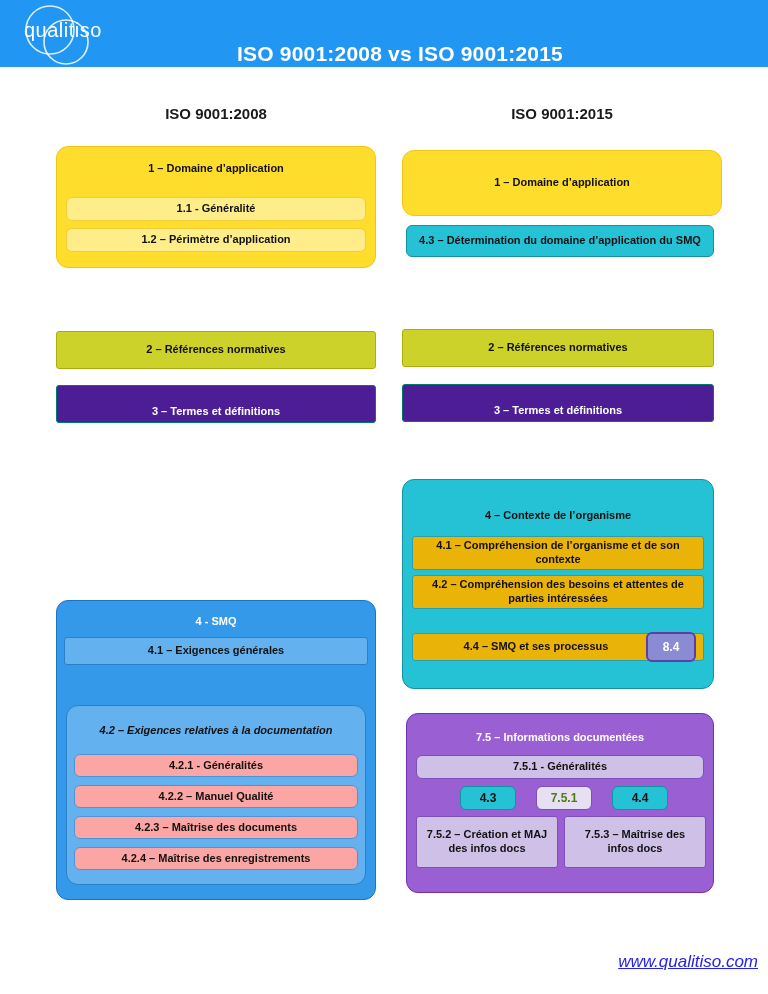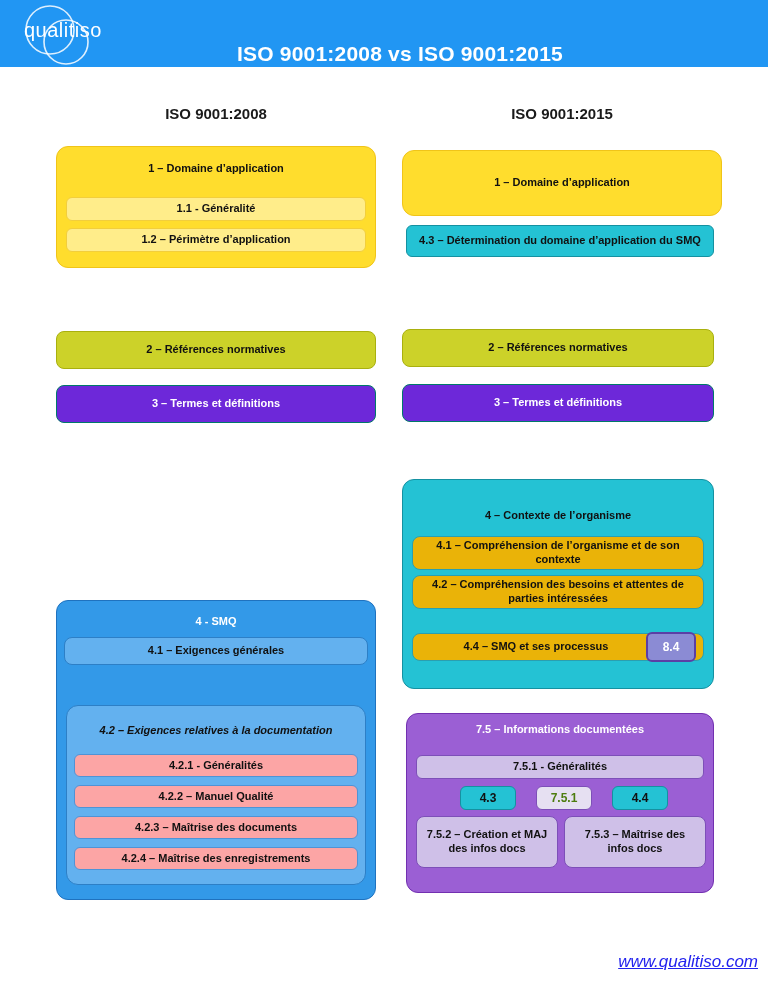--- a/index.html
+++ b/index.html
@@ -71,31 +71,31 @@
     font-weight: bold;
     line-height: 1.25;
     padding: 3px 6px;
   }
   .box-label { display: block; width: 100%; }
 
   
   .t-yellow       { background:#ffdd2d; border:1px solid #f0c419; color:#111; }
   .t-yellow-lite  { background:#ffed8a; border:1px solid #f2ce3c; color:#111; }
   .t-lime         { background:#ccd229; border:1px solid #a9b00e; color:#111; }
-  .t-green        { background:#6d28d9; border:1px solid #00786a; color:#fff; }
+  .t-green        { background:#4c1d95; border:1px solid #00786a; color:#fff;align-items:flex-end; }
   .t-cyan         { background:#24c2d4; border:1px solid #1591a1; color:#111; }
   .t-cyan-lite    { background:#eab308; border:1px solid #2a9fb0; color:#111; }
   .t-blue         { background:#3399e8; border:1px solid #1f72bf; color:#fff; }
   .t-blue-mid     { background:#63b1ef; border:1px solid #2d7fc6; color:#111; }
   .t-blue-lite    { background:#fca5a5; border:1px solid #4f93d6; color:#111; }
   .t-purple       { background:#9b5fd4; border:1px solid #7230b0; color:#fff; }
   .t-purple-lite  { background:#cfc0e8; border:1px solid #7d4fb8; color:#111; }
   .t-periwinkle   { background:#8b8bd4; border:2px solid #5b3fa5; color:#fff; }
 
-  .r8  { border-radius: 8px; }
+  .r8  { border-radius: 3px; }
   .r6  { border-radius: 6px; }
   .r12 { border-radius: 12px; }
 
   
   .footer-link {
     position: absolute;
     left: 468px;
     top: 952px;
     width: 290px;
     text-align: right;
@@ -191,21 +191,21 @@
   <span class="box-label">4.2 – Compréhension des besoins et attentes de parties intéressées</span>
 </div>
 <div class="box t-cyan-lite r8" style="left:412px; top:633px; width:292px; height:28px;">
   <span class="box-label" style="padding-right:44px;">4.4 – SMQ et ses processus</span>
 </div>
 <div class="box t-periwinkle r6" style="left:646px; top:632px; width:50px; height:30px; font-size:12px;border-radius:6px;">
   <span class="box-label">8.4</span>
 </div>
 
 <div class="box t-purple r12" style="left:406px; top:713px; width:308px; height:180px; align-items:flex-start;">
-  <span class="box-label" style="margin-top:6px;">7.5 – Informations documentées</span>
+  <span class="box-label" style="margin-top:14px;">7.5 – Informations documentées</span>
 </div>
 <div class="box t-purple-lite r6" style="left:416px; top:755px; width:288px; height:24px;">
   <span class="box-label">7.5.1 - Généralités</span>
 </div>
 
 <div class="box t-cyan r6" style="left:460px; top:786px; width:56px; height:24px; font-size:12px;">
   <span class="box-label">4.3</span>
 </div>
 <div class="box r6" style="left:536px; top:786px; width:56px; height:24px; font-size:12px; background:#e6e0f2; border:1px solid #7d4fb8; color:#4d7c0f;">
   <span class="box-label">7.5.1</span>

